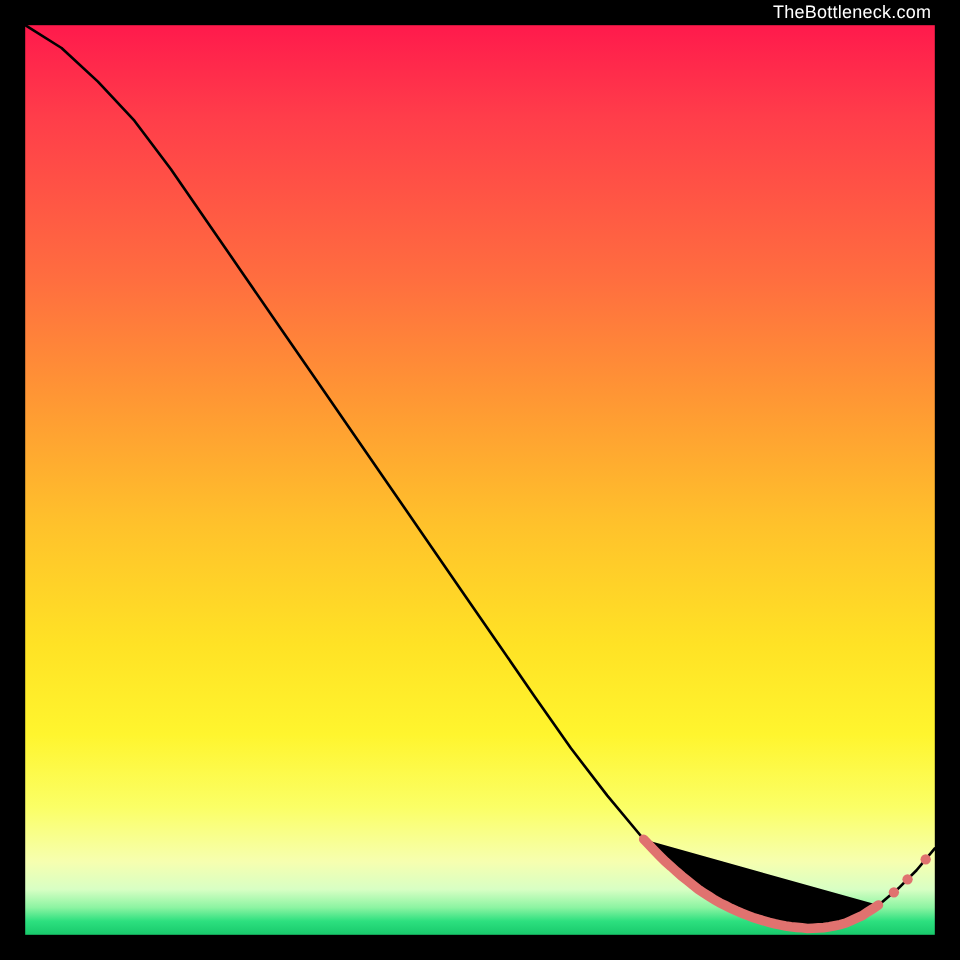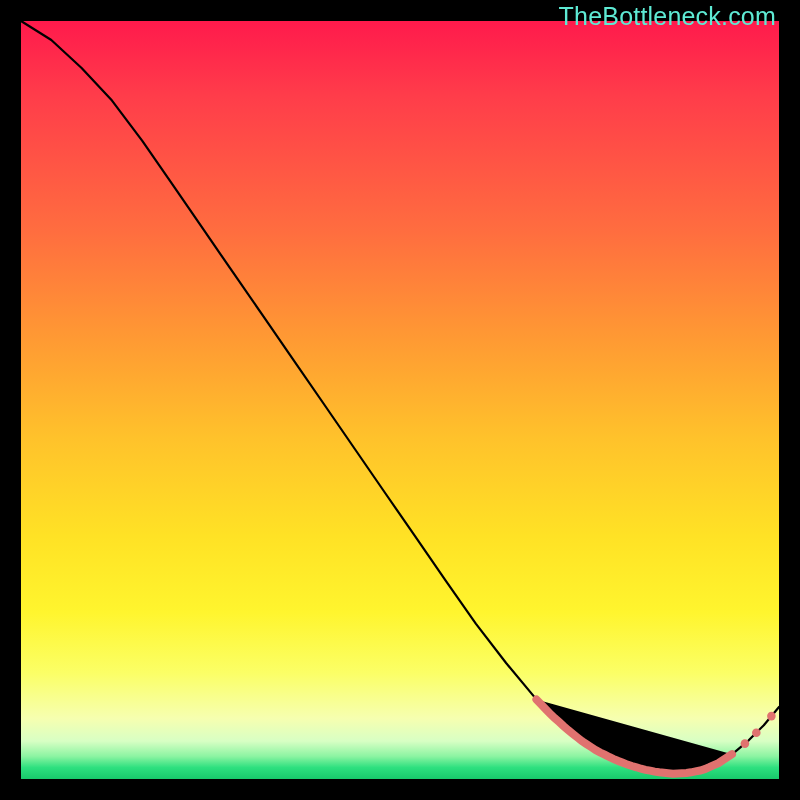--- a/index.html
+++ b/index.html
@@ -32,22 +32,22 @@
       #d8ffc4 95%,
       #8cf4a2 97%,
       #2de07f 98.5%,
       #18c96b 100%
     );
   }
   .watermark {
     position: absolute;
     top: 2px;
     right: 24px;
-    color: #5eead4;
-    font-size: 25px;
+    color: #ffffff;
+    font-size: 15px;
     letter-spacing: 0.2px;
     font-weight: 400;
     margin-left: 17px;
   }
   svg.plot {
     position: absolute;
     left: 21px;
     top: 21px;
     width: 758px;
     height: 758px;

